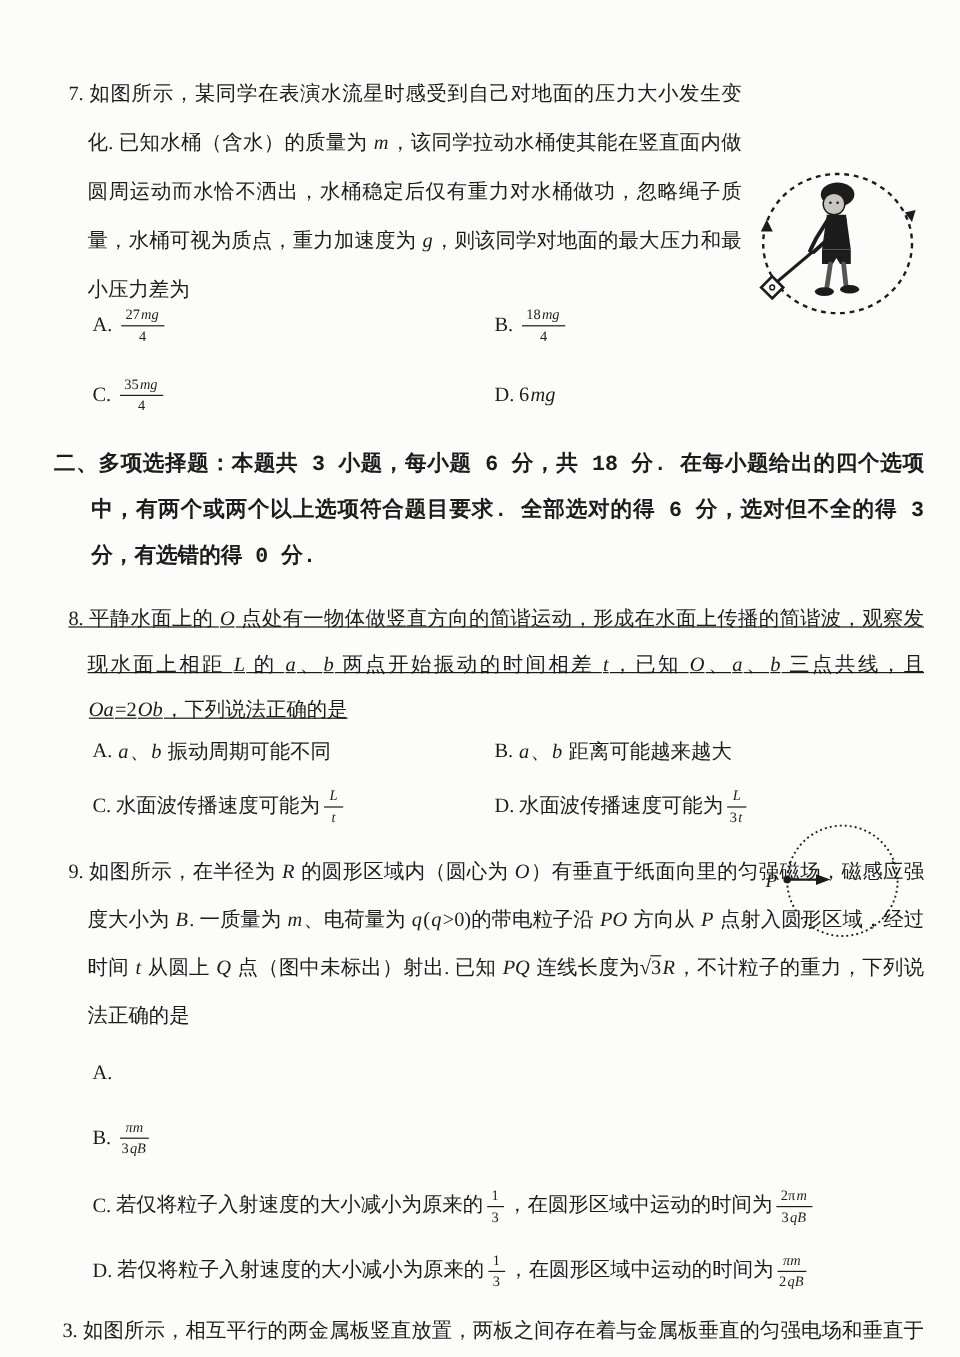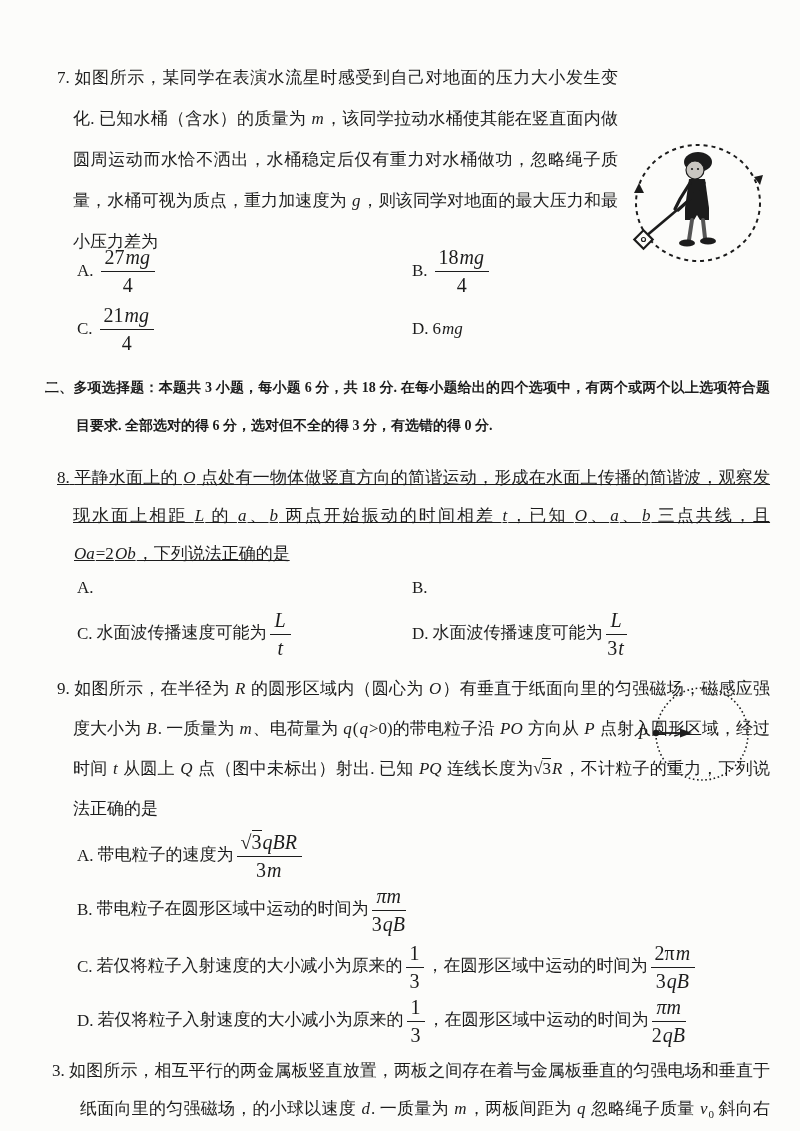--- a/index.html
+++ b/index.html
@@ -15,30 +15,30 @@
   .lh41 { line-height:41px; }
   .lh40 { line-height:40px; }
   .lh38 { line-height:38px; }
 
   .q7body  { padding-left:16px; text-indent:-16px; }
   .q8body  { padding-left:16px; text-indent:-16px; }
   .q9body  { padding-left:16px; text-indent:-16px; }
   .q10body { margin-left:-5px; padding-left:28px; text-indent:-28px; }
   .secheading { margin:15px 0 0 -12px; padding-left:31px; text-indent:-31px;
                 font-weight:bold; line-height:38px; text-align:justify;
-                font-family:Liberation Serif, serif; font-size:14px; }
+                font-family:Liberation Mono, monospace; font-size:18px; }
 
   .it  { font-style:italic; padding:0 1px; }
   sub  { font-size:11px; }
   .sqrt { white-space:nowrap; }
   .sqrt .rad { font-style:normal; }
   .sqrt .sqbar { border-top:1.4px solid currentColor; }
 
   .frac { display:inline-block; vertical-align:middle; text-align:center;
-          font-size:20px; line-height:1.25; margin:0 3px; }
+          font-size:12px; line-height:1.25; margin:0 3px; }
   .frac .fnum { display:block; padding:0 4px 1px; border-bottom:1.4px solid #1c1c1c; }
   .frac .fden { display:block; padding-top:1px; }
 
   .optrow { position:relative; }
   .frow   { height:50px; }
   .trow   { height:24px; }
   .opt { position:absolute; top:0; height:100%; display:flex; align-items:center; white-space:nowrap; }
   .opt .olabel { margin-right:4px; }
   .opt .octx  { display:inline-block; }
   .c1 { left:20px; }
@@ -97,67 +97,68 @@
           <span class="octx"><span class="frac"><span class="fnum"><span>27</span><span class="it">mg</span></span><span class="fden"><span>4</span></span></span></span>
         </span>
       <span class="opt c2">
           <span class="olabel">B.</span>
           <span class="octx"><span class="frac"><span class="fnum"><span>18</span><span class="it">mg</span></span><span class="fden"><span>4</span></span></span></span>
         </span>
     </div>
     <div class="optrow frow m-q7r2">
       <span class="opt c1">
           <span class="olabel">C.</span>
-          <span class="octx"><span class="frac"><span class="fnum"><span>21</span><span class="it">mg</span></span><span class="fden"><span>4</span></span></span></span>
+          <span class="octx"><span class="frac"><span class="fnum"><span>35</span><span class="it">mg</span></span><span class="fden"><span>4</span></span></span></span>
         </span>
       <span class="opt c2">
           <span class="olabel">D.</span>
           <span class="octx"><span>6</span><span class="it">mg</span></span>
         </span>
     </div>
 
     <p class="secheading">二、多项选择题：本题共 3 小题，每小题 6 分，共 18 分. 在每小题给出的四个选项中，有两个或两个以上选项符合题目要求. 全部选对的得 6 分，选对但不全的得 3 分，有选错的得 0 分.</p>
 
     <p class="qbody lh38 q8body m-q8">
       <span>8.</span>
       <span><span>平静水面上的 </span><span class="it">O</span><span> 点处有一物体做竖直方向的简谐运动，形成在水面上传播的简谐波，观察发现水面上相距 </span><span class="it">L</span><span> 的 </span><span class="it">a</span><span>、</span><span class="it">b</span><span> 两点开始振动的时间相差 </span><span class="it">t</span><span>，已知 </span><span class="it">O</span><span>、</span><span class="it">a</span><span>、</span><span class="it">b</span><span> 三点共线，且 </span><span class="it">Oa</span><span>=2</span><span class="it">Ob</span><span>，下列说法正确的是</span></span>
     </p>
     <div class="optrow trow m-q8r1">
       <span class="opt c1">
           <span class="olabel">A.</span>
+          <span class="octx"><span class="it">a</span><span>、</span><span class="it">b</span><span> 振动周期可能不同</span></span>
         </span>
       <span class="opt c2">
           <span class="olabel">B.</span>
+          <span class="octx"><span class="it">a</span><span>、</span><span class="it">b</span><span> 距离可能越来越大</span></span>
         </span>
     </div>
     <div class="optrow frow m-q8r2">
       <span class="opt c1">
           <span class="olabel">C.</span>
           <span class="octx"><span>水面波传播速度可能为</span><span class="frac"><span class="fnum"><span class="it">L</span></span><span class="fden"><span class="it">t</span></span></span></span>
         </span>
       <span class="opt c2">
           <span class="olabel">D.</span>
           <span class="octx"><span>水面波传播速度可能为</span><span class="frac"><span class="fnum"><span class="it">L</span></span><span class="fden"><span>3</span><span class="it">t</span></span></span></span>
         </span>
     </div>
 
     <p class="qbody lh40 q9body m-q9">
       <span>9.</span>
       <span><span>如图所示，在半径为 </span><span class="it">R</span><span> 的圆形区域内（圆心为 </span><span class="it">O</span><span>）有垂直于纸面向里的匀强磁场，磁感应强度大小为 </span><span class="it">B</span><span>. 一质量为 </span><span class="it">m</span><span>、电荷量为 </span><span class="it">q</span><span>(</span><span class="it">q</span><span>&gt;0)的带电粒子沿 </span><span class="it">PO</span><span> 方向从 </span><span class="it">P</span><span> 点射入圆形区域，经过时间 </span><span class="it">t</span><span> 从圆上 </span><span class="it">Q</span><span> 点（图中未标出）射出. 已知 </span><span class="it">PQ</span><span> 连线长度为</span><span class="sqrt"><span class="rad">√</span><span class="sqbar">3</span></span><span class="it">R</span><span>，不计粒子的重力，下列说法正确的是</span></span>
     </p>
     <div class="optrow frow m-q9a">
       <span class="opt c1">
           <span class="olabel">A.</span>
-          <span class="octx"><span>带电粒子的速度为</span><span class="frac"><span class="fnum"><span class="sqrt"><span class="rad">√</span><span class="sqbar">3</span></span><span class="it">qBR</span></span><span class="fden"><span>3</span><span class="it">m</span></span></span></span>
         </span>
     </div>
     <div class="optrow frow m-q9b">
       <span class="opt c1">
           <span class="olabel">B.</span>
-          <span class="octx"><span>带电粒子在圆形区域中运动的时间为</span><span class="frac"><span class="fnum"><span class="it">πm</span></span><span class="fden"><span>3</span><span class="it">qB</span></span></span></span>
+          <span class="octx"><span class="frac"><span class="fnum"><span class="it">πm</span></span><span class="fden"><span>3</span><span class="it">qB</span></span></span></span>
         </span>
     </div>
     <div class="optrow frow m-q9c">
       <span class="opt c1">
           <span class="olabel">C.</span>
           <span class="octx"><span>若仅将粒子入射速度的大小减小为原来的</span><span class="frac"><span class="fnum"><span>1</span></span><span class="fden"><span>3</span></span></span><span>，在圆形区域中运动的时间为</span><span class="frac"><span class="fnum"><span>2π</span><span class="it">m</span></span><span class="fden"><span>3</span><span class="it">qB</span></span></span></span>
         </span>
     </div>
     <div class="optrow frow m-q9d">
       <span class="opt c1">

